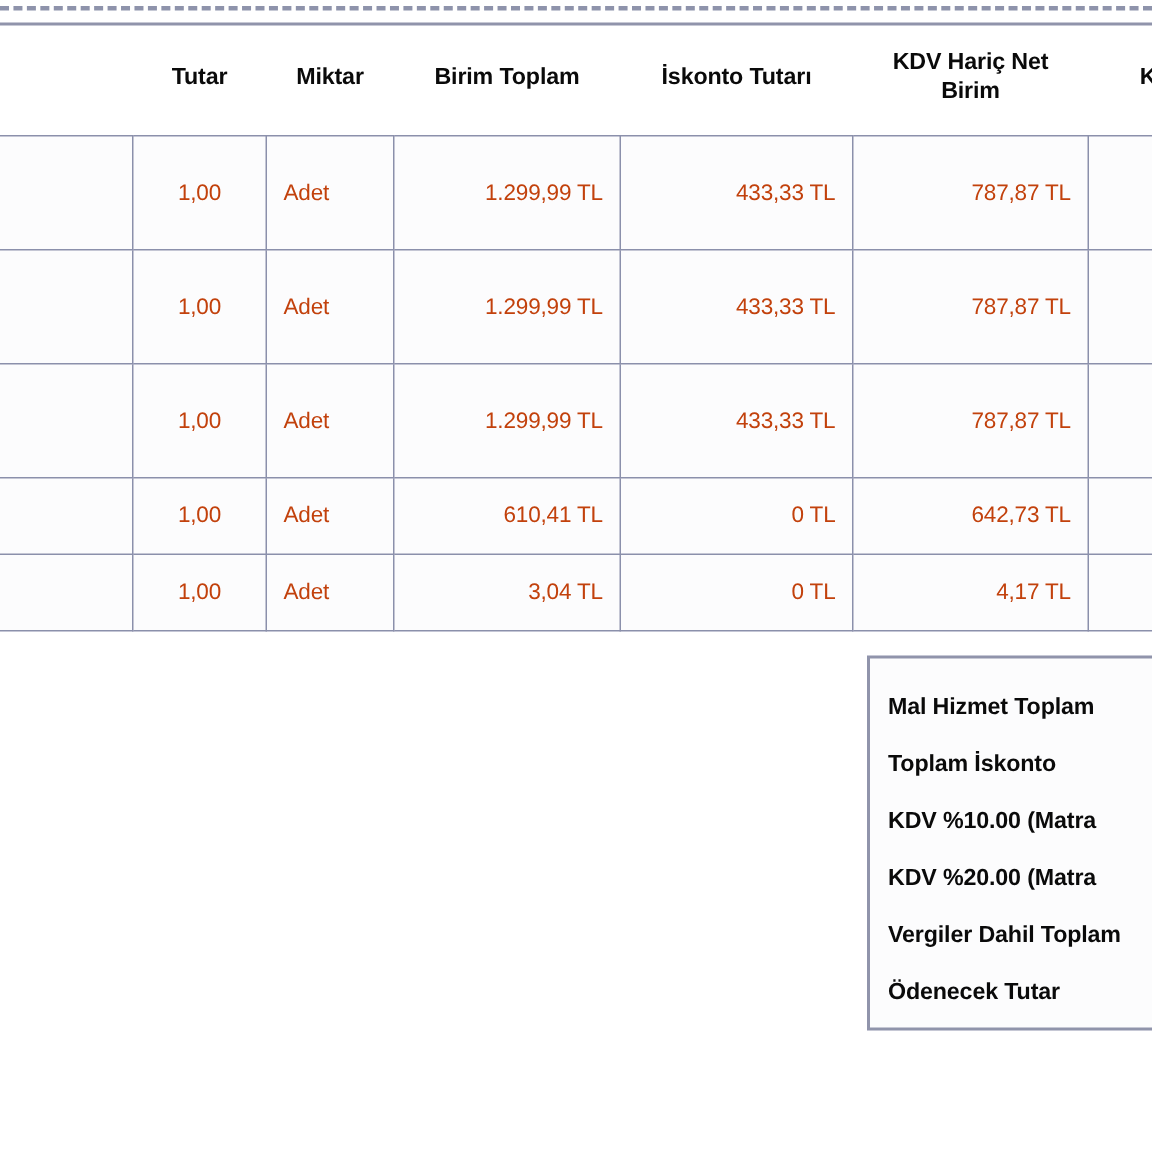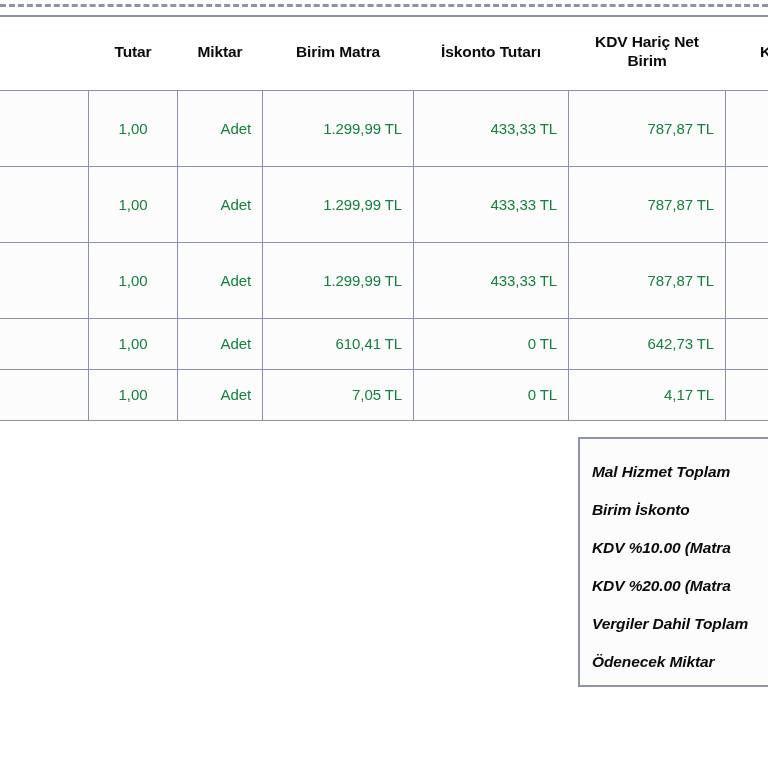--- a/index.html
+++ b/index.html
@@ -72,32 +72,32 @@
     text-align: center;
     line-height: 1.22;
     letter-spacing: -0.1px;
   }
   .items-table thead th.h-desc { border: none; }
 
   .items-table tbody td {
     border: 1px solid #8b90ab;
     background: #fcfcfd;
     font-size: 15px;
-    color: #15803d;
+    color: #c2410c;
     padding: 6px 11px;
     vertical-align: middle;
     line-height: 1.45;
     letter-spacing: -0.1px;
   }
   .items-table tbody tr.tall td  { height: 63px; }
   .items-table tbody tr.short td { height: 38px; }
 
   td.desc  { text-align: left;  border-left: none; white-space: pre-line; }
   td.qty   { text-align: center; }
-  td.unit  { text-align: right; }
+  td.unit  { text-align: left; }
   td.num   { text-align: right; }
   td.kdv   { text-align: right; border-right: none; }
 
   
   .totals-box {
     position: absolute;
     left: 578px;
     top: 437px;
     width: 330px;       
     height: 250px;
@@ -109,21 +109,21 @@
   .totals-row {
     display: flex;
     align-items: center;
     height: 38px;
     font-size: 15.5px;
     font-weight: bold;
     color: #0a0a0a;
     letter-spacing: -0.1px;
     white-space: nowrap;
   }
-  .totals-row .t-label { flex: 0 0 auto; font-style: italic; }
+  .totals-row .t-label { flex: 0 0 auto; }
   .totals-row .t-value { margin-left: auto; padding-right: 12px; }
 </style>
 </head>
 <body>
 
 <div class="page">
 
   <div class="dashed-rule"></div>
   <div class="solid-rule"></div>
 
@@ -135,21 +135,21 @@
       <col class="c-price">
         <col class="c-disc">
         <col class="c-net">
         <col class="c-kdv">
     </colgroup>
     <thead>
       <tr>
         <th class="h-desc"></th>
         <th>Tutar</th>
         <th>Miktar</th>
-        <th>Birim Matra</th>
+        <th>Birim Toplam</th>
         <th>İskonto Tutarı</th>
         <th>KDV Hariç Net Birim</th>
         <th>KD</th>
       </tr>
     </thead>
     <tbody>
       <tr class="tall">
         <td class="desc">AH
 MGZ</td>
         <td class="qty">1,00</td>
@@ -185,48 +185,48 @@
         <td class="unit">Adet</td>
         <td class="num">610,41 TL</td>
         <td class="num">0 TL</td>
         <td class="num">642,73 TL</td>
         <td class="kdv"></td>
       </tr>
       <tr class="short">
         <td class="desc">DART</td>
         <td class="qty">1,00</td>
         <td class="unit">Adet</td>
-        <td class="num">7,05 TL</td>
+        <td class="num">3,04 TL</td>
         <td class="num">0 TL</td>
         <td class="num">4,17 TL</td>
         <td class="kdv"></td>
       </tr>
     </tbody>
   </table>
 
   <div class="totals-box">
     <div class="totals-row">
       <span class="t-label">Mal Hizmet Toplam</span>
       <span class="t-value"></span>
     </div>
     <div class="totals-row">
-      <span class="t-label">Birim İskonto</span>
+      <span class="t-label">Toplam İskonto</span>
       <span class="t-value"></span>
     </div>
     <div class="totals-row">
       <span class="t-label">KDV  %10.00 (Matra</span>
       <span class="t-value"></span>
     </div>
     <div class="totals-row">
       <span class="t-label">KDV  %20.00 (Matra</span>
       <span class="t-value"></span>
     </div>
     <div class="totals-row">
       <span class="t-label">Vergiler Dahil Toplam</span>
       <span class="t-value"></span>
     </div>
     <div class="totals-row">
-      <span class="t-label">Ödenecek Miktar</span>
+      <span class="t-label">Ödenecek Tutar</span>
       <span class="t-value"></span>
     </div>
   </div>
 
 </div>
 
 </body></html>

